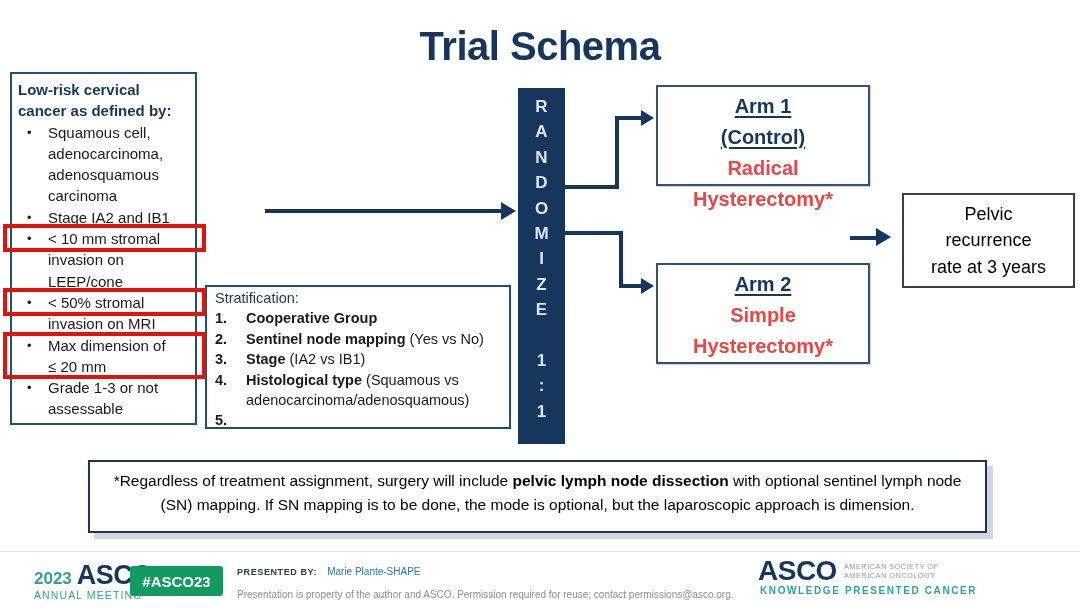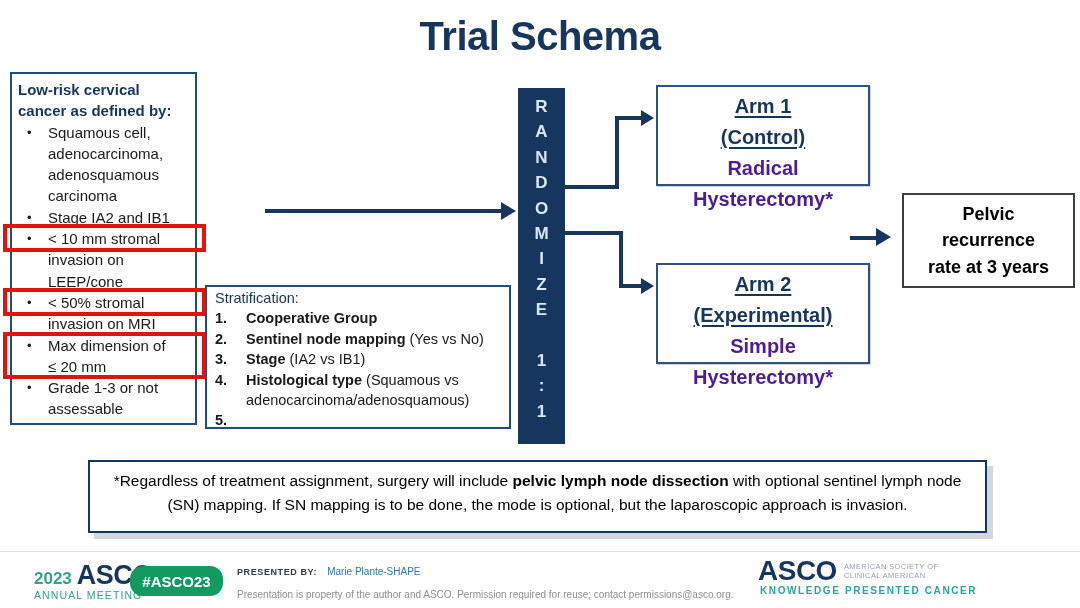--- a/index.html
+++ b/index.html
@@ -8,21 +8,21 @@
     font-family: "Liberation Sans", sans-serif;
     background: #ffffff;
     position: relative;
     overflow: hidden;
     color: #1a1a1a;
   }
   .abs { position: absolute; }
 
   
   #title {
-    top: 14px; left: 0; width: 1080px;
+    top: 24px; left: 0; width: 1080px;
     text-align: center;
     font-size: 40px; font-weight: 800;
     color: #17365D;
     letter-spacing: -0.5px;
   }
 
   
   #left-box {
     left: 10px; top: 72px; width: 187px; height: 353px;
     border: 2px solid #1F4E79;
@@ -84,30 +84,30 @@
     box-shadow: 1px 1px 0 #cfd5de;
   }
   #arm1-box { left: 656px; top: 85px; }
   #arm2-box { left: 656px; top: 263px; }
   .arm-title, .arm-subtitle {
     color: #17365D;
     text-decoration: underline;
     text-decoration-thickness: 2px;
     text-underline-offset: 3px;
   }
-  .arm-treatment { color: #4c1d95; white-space: pre-line; }
+  .arm-treatment { color: #ef4444; white-space: pre-line; }
 
   
   #outcome-box {
     left: 902px; top: 193px; width: 173px; height: 95px;
     border: 2px solid #3b3f46;
     background: #ffffff;
     display: flex; align-items: center; justify-content: center;
     text-align: center;
-    font-weight: 700; font-size: 18px; line-height: 26.5px;
+    font-weight: 400; font-size: 18px; line-height: 26.5px;
     color: #000000;
     white-space: pre-line;
   }
 
   
   #footnote-box {
     left: 88px; top: 460px; width: 899px; height: 73px;
     border: 2px solid #17365D;
     background: #ffffff;
     box-shadow: 6px 6px 0 rgba(130,140,158,0.35);
@@ -146,21 +146,21 @@
   #footer-sep { left: 0; top: 551px; width: 1080px; height: 1px; background: #e3e3e3; }
 
   #meeting-logo { left: 34px; top: 563px; }
   #meeting-logo .row { display: flex; align-items: baseline; }
   #meeting-logo .year { font-size: 17px; font-weight: 700; color: #35A08C; margin-right: 5px; }
   #meeting-logo .asco-word { font-size: 27px; font-weight: 800; color: #17365D; letter-spacing: -0.5px; line-height: 24px; }
   #meeting-logo .annual { font-size: 10.5px; color: #35A08C; letter-spacing: 1.1px; margin-top: 0px; }
 
   #hashtag-badge {
     left: 130px; top: 566px; width: 93px; height: 30px;
-    background: #139A60; border-radius: 13px;
+    background: #139A60; border-radius: 3px;
     color: #ffffff; font-weight: 700; font-size: 15px;
     display: flex; align-items: center; justify-content: center;
   }
 
   #presented-row { left: 237px; top: 566px; display: flex; align-items: baseline; }
   #presented-label { font-size: 9px; font-weight: 700; color: #2f3a4a; letter-spacing: 0.6px; margin-right: 10px; }
   #presenter-name { font-size: 10px; color: #2E75B6; }
   #disclaimer { left: 237px; top: 589px; font-size: 10px; color: #8f8f8f; }
 
   #asco-logo { left: 758px; top: 558px; width: 322px; }
@@ -270,31 +270,30 @@
 
   <div id="arm1-box" class="abs arm-box">
     <div class="arm-title">Arm 1</div>
     <div class="arm-subtitle">(Control)</div>
     <div class="arm-treatment">Radical
 Hysterectomy*</div>
   </div>
 
   <div id="arm2-box" class="abs arm-box">
     <div class="arm-title">Arm 2</div>
-    <div class="arm-subtitle">(Experimental)</div>
     <div class="arm-treatment">Simple
 Hysterectomy*</div>
   </div>
 
   <div id="outcome-box" class="abs">Pelvic
 recurrence
 rate at 3 years</div>
 
   <div id="footnote-box" class="abs">
-    <span>*Regardless of treatment assignment, surgery will include </span><b>pelvic lymph node dissection</b><span> with optional sentinel lymph node (SN) mapping. If SN mapping is to be done, the mode is optional, but the laparoscopic approach is invasion.</span>
+    <span>*Regardless of treatment assignment, surgery will include </span><b>pelvic lymph node dissection</b><span> with optional sentinel lymph node (SN) mapping. If SN mapping is to be done, the mode is optional, but the laparoscopic approach is dimension.</span>
   </div>
 
   <div id="footer-sep" class="abs"></div>
 
   <div id="meeting-logo" class="abs">
     <div class="row">
       <span class="year">2023</span>
       <span class="asco-word">ASCO</span>
     </div>
     <div class="annual">ANNUAL MEETING</div>
@@ -306,19 +305,19 @@
     <span id="presented-label">PRESENTED BY:</span>
     <span id="presenter-name">Marie Plante-SHAPE</span>
   </div>
   <div id="disclaimer" class="abs">Presentation is property of the author and ASCO. Permission required for reuse; contact permissions@asco.org.</div>
 
   <div id="asco-logo" class="abs">
     <div class="logo-row">
       <span class="logo-word">ASCO</span>
       <span class="society">
         <span>AMERICAN SOCIETY OF</span><br>
-        <span>CLINICAL AMERICAN</span>
+        <span>AMERICAN ONCOLOGY</span>
       </span>
     </div>
     <div class="tagline">KNOWLEDGE PRESENTED CANCER</div>
   </div>
 
 </div>
 
 </body></html>

